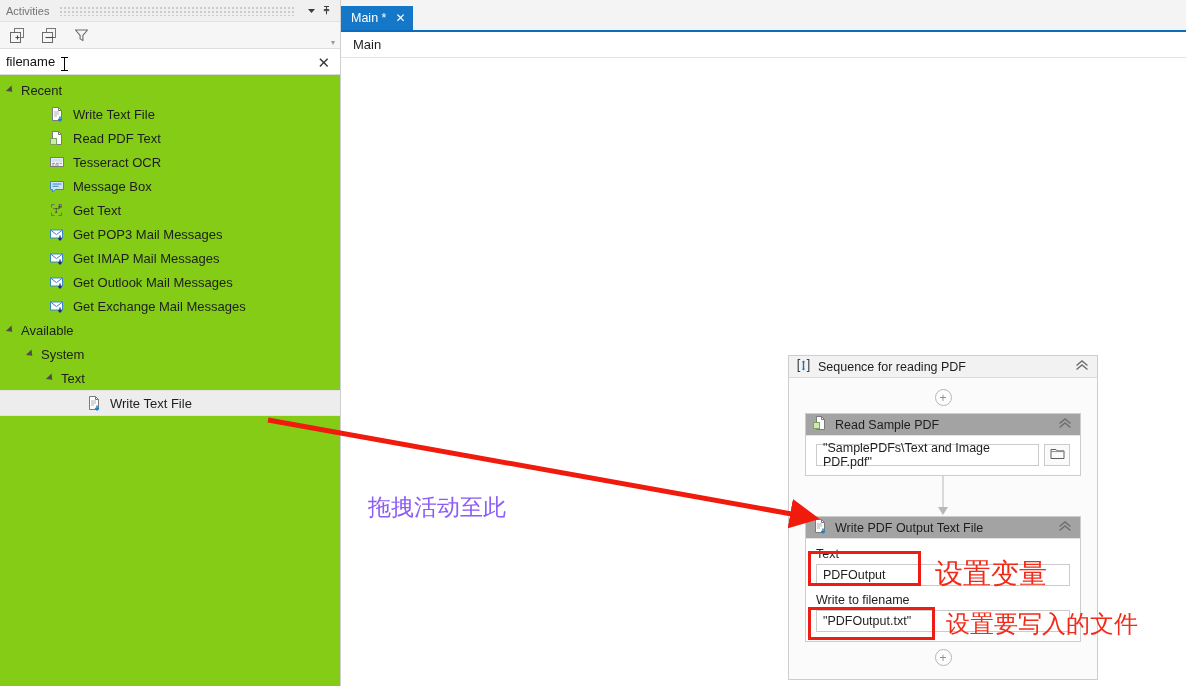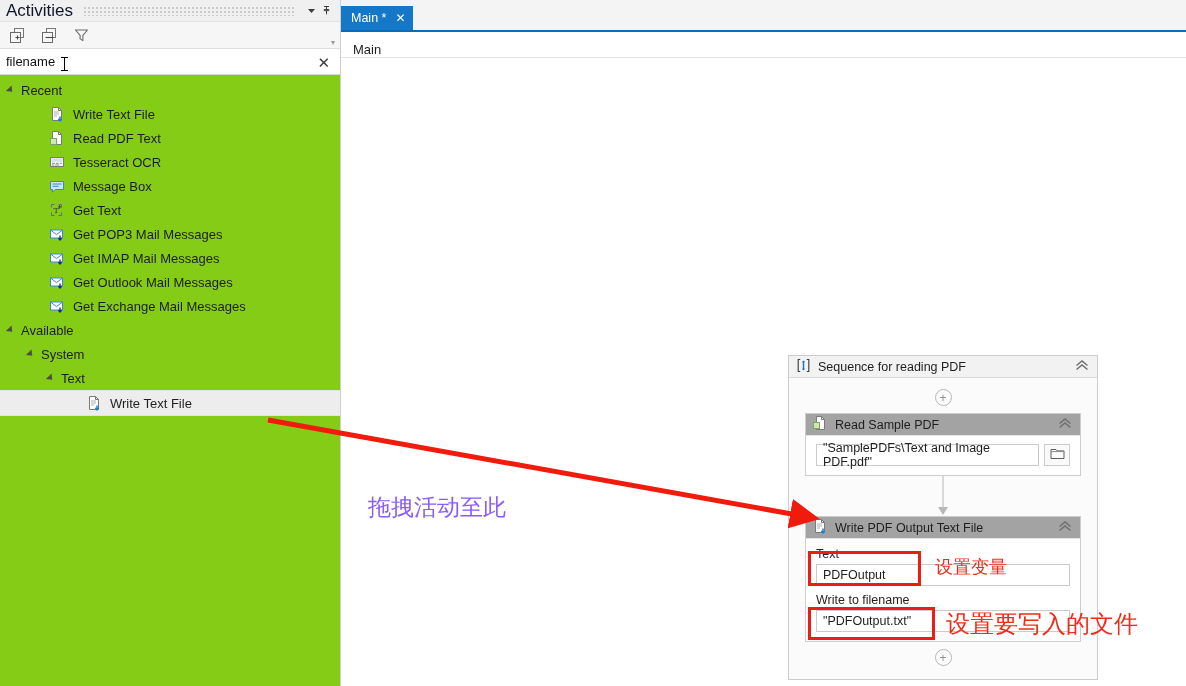--- a/index.html
+++ b/index.html
@@ -36,22 +36,22 @@
   .panel-header {
     height: 22px;
     display: flex;
     align-items: center;
     padding: 0 6px 0 6px;
     background: #f0f0f0;
     border-bottom: 1px solid #e2e2e2;
     box-sizing: border-box;
   }
   .panel-title {
-    font-size: 17px;
-    color: #0f172a;
+    font-size: 11px;
+    color: #737373;
     white-space: nowrap;
   }
   .header-dots {
     flex: 1;
     height: 10px;
     margin: 0 10px;
     background-image: radial-gradient(circle, #c5c5c5 0.8px, transparent 0.9px);
     background-size: 4px 4px;
     background-position: 0 4px;
     opacity: .85;
@@ -217,21 +217,21 @@
     font-size: 12px;
     line-height: 1;
     color: #fff;
     cursor: pointer;
   }
   .breadcrumb-bar {
     height: 26px;
     background: #ffffff;
     border-bottom: 1px solid #e4e4e4;
     display: flex;
-    align-items: flex-end;
+    align-items: center;
     padding-left: 12px;
     font-size: 13px;
     color: #1e1e1e;
     box-sizing: border-box;
   }
   .canvas {
     flex: 1;
     position: relative;
     background: #ffffff;
     overflow: hidden;
@@ -384,21 +384,21 @@
     pointer-events: none;
   }
   .red-box {
     position: absolute;
     border: 3px solid #ee1c12;
     box-sizing: border-box;
   }
   .red-text {
     position: absolute;
     color: #f12b19;
-    font-size: 18px;
+    font-size: 28px;
     font-family: "DejaVu Sans", sans-serif;
     white-space: nowrap;
     font-weight: 400;
   }
   .red-text.big {
     font-size: 24px;
   }
   .drag-label {
     position: absolute;
     left: 368px;

